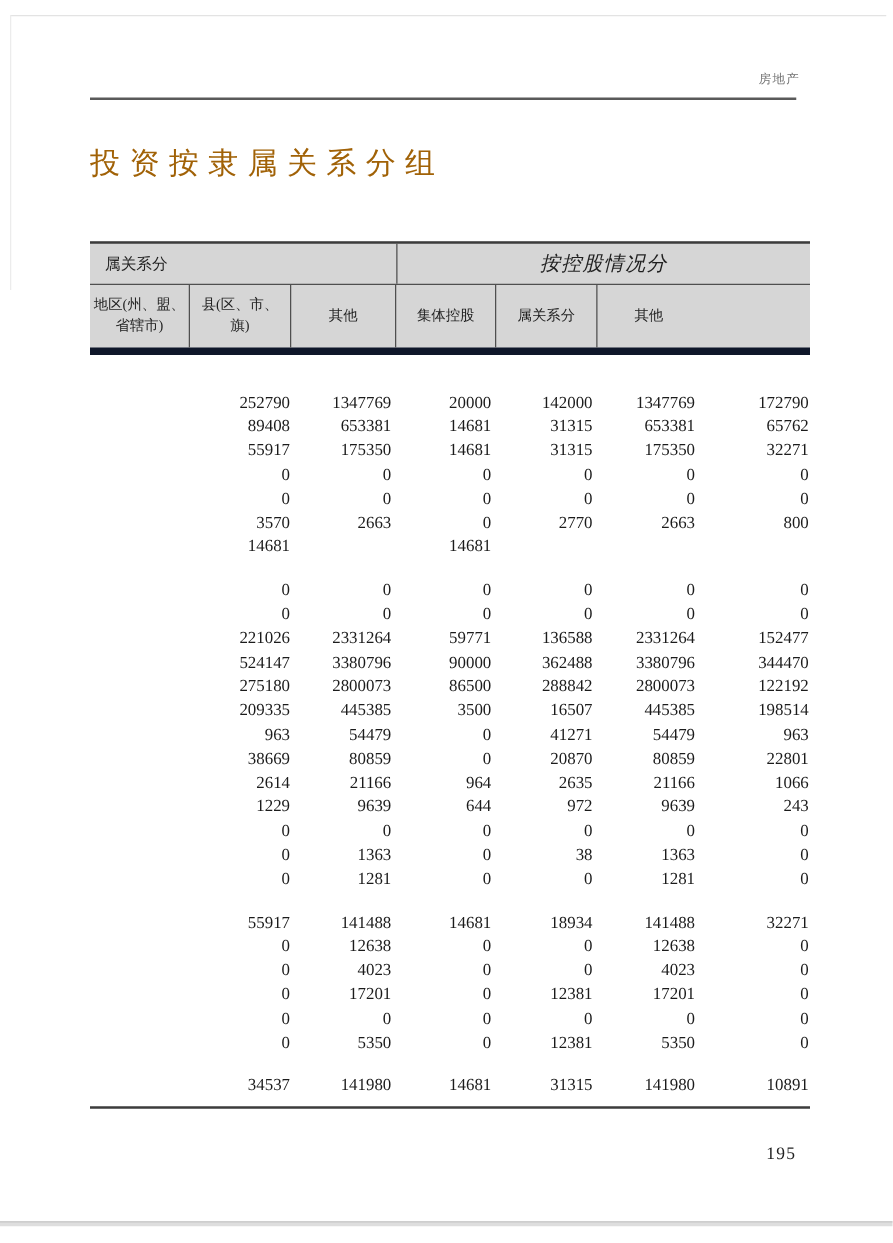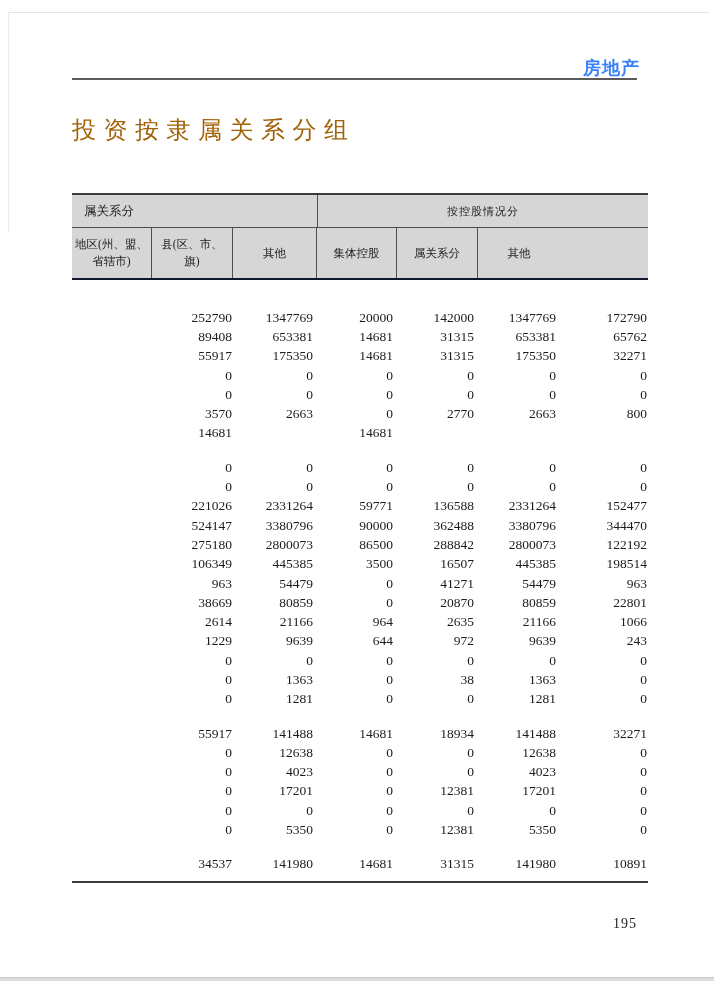--- a/index.html
+++ b/index.html
@@ -14,21 +14,21 @@
   
   .edge-top    { position:absolute; left:8px; right:5px; top:12px; height:1px; background:#e3e3e3; }
   .edge-left   { position:absolute; left:8px; top:12px; height:220px; width:1px; background:#ececec; }
   .edge-bottom { position:absolute; left:0; right:0; top:977px; height:4px;
                  background:#dedede; border-top:1px solid #c6c6c6; }
 
   
   .section-label {
     position:absolute; top:56px; right:74px;
     font-family:"Liberation Sans","DejaVu Sans",sans-serif;
-    font-weight:bold; font-size:18px; color:#3b82f6; letter-spacing:1px;
+    font-weight:normal; font-size:10px; color:#737373; letter-spacing:1px;
   }
   .top-rule { position:absolute; left:72px; width:565px; top:78px; height:2px; background:#5a5a5a; }
 
   
   .doc-title {
     position:absolute; left:72px; top:114px;
     font-size:24px; font-weight:400; color:#a16207;
     letter-spacing:7.5px; white-space:nowrap;
   }
 
@@ -40,27 +40,27 @@
   .cols > :nth-child(2){ width:81px; }
   .cols > :nth-child(3){ width:84px; }
   .cols > :nth-child(4){ width:80px; }
   .cols > :nth-child(5){ width:81px; }
   .cols > :nth-child(6){ width:82px; }
   .cols > :nth-child(7){ width:88px; }
 
   .thead {
     background:#d6d6d6;
     border-top:2px solid #3c3c3c;
-    border-bottom:2px solid #0f172a;
+    border-bottom:6px solid #0f172a;
     color:#1f1f1f;
   }
   .h1row { display:flex; height:33px; border-bottom:1px solid #4f4f4f; }
   .h1-left  { width:245px; display:flex; align-items:center; padding-left:12px; font-size:12.5px; }
   .h1-right { width:331px; display:flex; align-items:center; justify-content:center;
-              border-left:1px solid #4f4f4f; font-size:11px; letter-spacing:1px; }
+              border-left:1px solid #4f4f4f; font-size:16px; letter-spacing:1px;font-style:italic; }
   .h2row { height:50px; }
   .h2row > span {
     display:flex; align-items:center; justify-content:center; text-align:center;
     font-size:11.5px; line-height:1.45; padding:2px;
     border-right:1px solid #4f4f4f;
   }
   .h2row > span:last-child { border-right:none; }
 
   .tbody { padding-top:28px; padding-bottom:7px; border-bottom:2px solid #3c3c3c; }
   .row-group + .row-group { margin-top:15px; }
@@ -211,21 +211,21 @@
           <span></span>
           <span>275180</span>
           <span>2800073</span>
           <span>86500</span>
           <span>288842</span>
           <span>2800073</span>
           <span>122192</span>
         </div>
         <div class="data-row cols">
           <span></span>
-          <span>106349</span>
+          <span>209335</span>
           <span>445385</span>
           <span>3500</span>
           <span>16507</span>
           <span>445385</span>
           <span>198514</span>
         </div>
         <div class="data-row cols">
           <span></span>
           <span>963</span>
           <span>54479</span>

